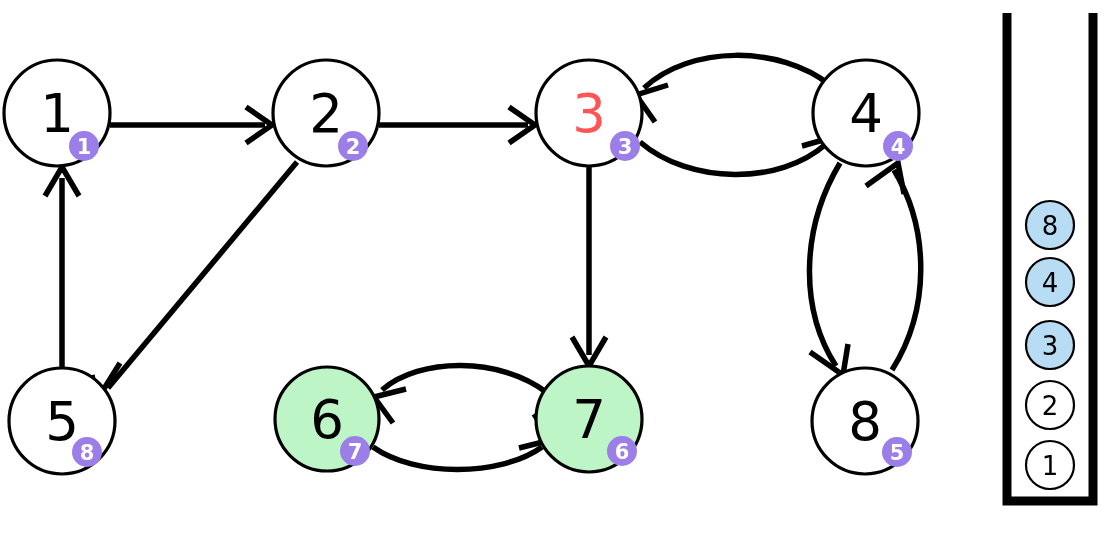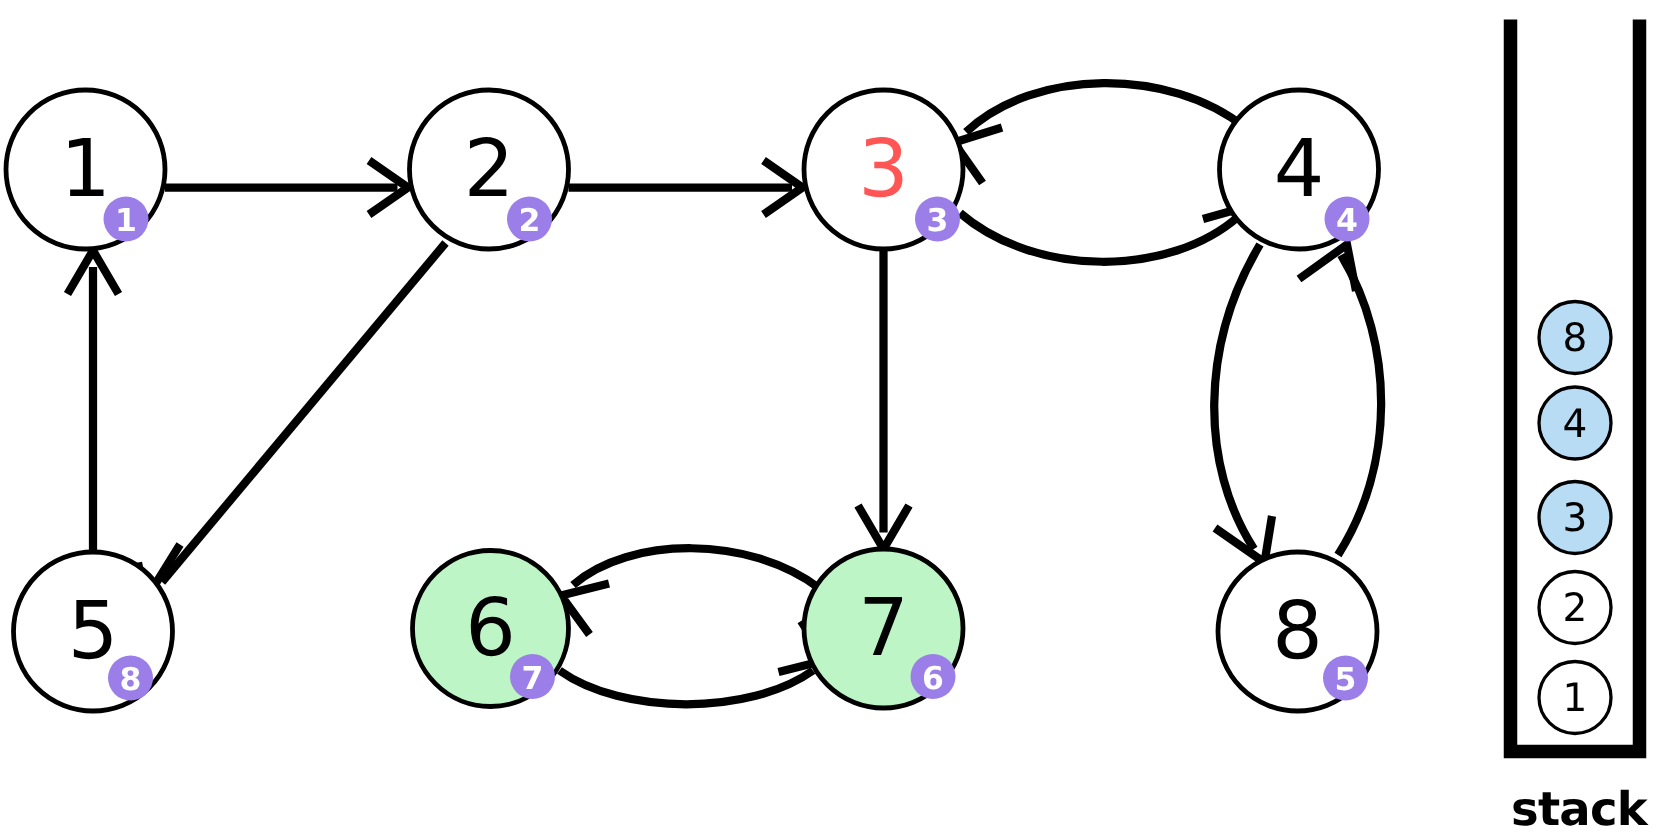--- a/index.html
+++ b/index.html
@@ -235,15 +235,14 @@
       </g>
 
       <g>
         <circle class="stack-item-circle" cx="1050" cy="465" r="24" fill="#ffffff"></circle>
         <text class="stack-item-label" x="1050" y="466">1</text>
       </g>
     </g>
 
   </svg>
 
-  <div class="stack-caption">stack</div>
 
 </div>
 
 </body></html>

